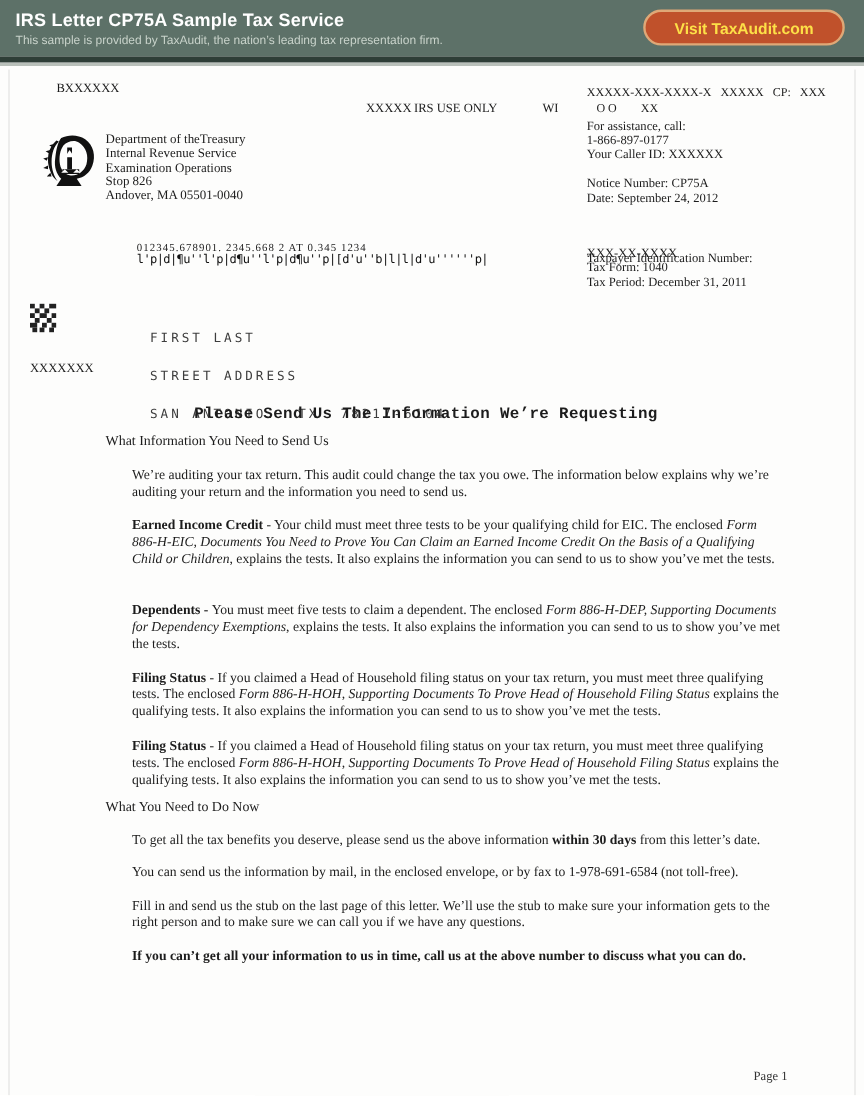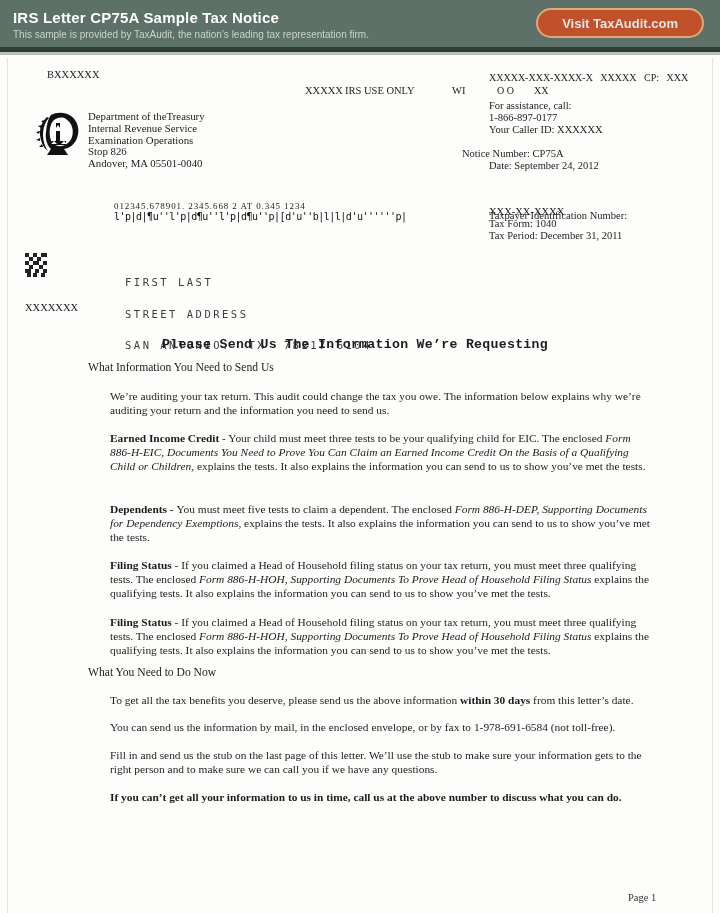--- a/index.html
+++ b/index.html
@@ -20,21 +20,21 @@
     font-family:"Liberation Sans", sans-serif; font-weight:bold; font-size:15px; color:#ffffff;
     letter-spacing:0.2px;
   }
   .banner-subtitle {
     position:absolute; left:13px; top:29px;
     font-family:"Liberation Sans", sans-serif; font-size:10px; color:#c8d2ca;
   }
   .banner-button {
     position:absolute; right:16px; top:8px; height:30px; padding:0 24px;
     border-radius:15px; border:2px solid #dfa877; cursor:pointer;
-    font-family:"Liberation Sans", sans-serif; font-weight:bold; font-size:13px; color:#e5e5e5;
+    font-family:"Liberation Sans", sans-serif; font-weight:bold; font-size:13px; color:#fde047;
     display:flex; align-items:center;
   }
   
   .edge { position:absolute; top:58px; bottom:0; width:1px; background:#e3e3e1; }
   .edge.left { left:7px; } .edge.right { left:712px; }
   
   .abs { position:absolute; white-space:pre; }
   .serif-sm { font-size:10.5px; }
   .b { font-weight:normal; }
   
@@ -65,21 +65,21 @@
   .qr { position:absolute; left:25px; top:253px; }
 </style>
 </head>
 <body>
 
 <div class="stage">
 
   <div class="banner" id="banner">
     <div class="banner-inner" id="bannerInner" style="background: rgb(93, 113, 104);"></div>
     <div class="banner-strip" id="bannerStrip" style="background: rgb(46, 62, 55);"></div>
-    <div class="banner-title">IRS Letter CP75A Sample Tax Notice</div>
+    <div class="banner-title">IRS Letter CP75A Sample Tax Service</div>
     <div class="banner-subtitle">This sample is provided by TaxAudit, the nation’s leading tax representation firm.</div>
     <div class="banner-button" id="bannerBtn" style="background: rgb(192, 81, 43);">Visit TaxAudit.com</div>
   </div>
 
   <div class="edge left"></div>
   <div class="edge right"></div>
 
   <div class="abs serif-sm" style="left:47px; top:69px;">BXXXXXX</div>
 
   <div class="abs serif-sm b" style="left:265px; top:85px;margin-left:40px;">XXXXX</div>
@@ -110,21 +110,21 @@
     <div>Internal Revenue Service</div>
     <div>Examination Operations</div>
     <div>Stop 826</div>
     <div>Andover, MA 05501-0040</div>
   </div>
 
   <div class="abs serif-sm b info-line" style="left:489px; top:100px;">For assistance, call:</div>
   <div class="abs serif-sm b info-line" style="left:489px; top:112px;">1-866-897-0177</div>
   <div class="abs serif-sm b info-line" style="left:489px; top:124px;text-align:center;">Your Caller ID: XXXXXX</div>
 
-  <div class="abs serif-sm b info-line" style="left:462px; top:148px;">Notice Number: CP75A</div>
+  <div class="abs serif-sm b info-line" style="left:489px; top:148px;">Notice Number: CP75A</div>
   <div class="abs serif-sm b info-line" style="left:489px; top:160px;">Date: September 24, 2012</div>
 
   <div class="abs serif-sm b info-line" style="left:489px; top:210px;">Taxpayer Identification Number:</div>
   <div class="abs serif-sm info-line" style="left:489px; top:206px;">XXX-XX-XXXX</div>
   <div class="abs serif-sm info-line" style="left:489px; top:218px;"><span class="b">Tax Form: </span><span>1040</span></div>
   <div class="abs serif-sm info-line" style="left:489px; top:230px;"><span class="b">Tax Period: </span><span>December 31, 2011</span></div>
 
   <div class="routing">012345.678901. 2345.668   2   AT  0.345    1234</div>
   <div class="barcode">l'p|d|¶u''l'p|d¶u''l'p|d¶u''p|[d'u''b|l|l|d'u''''''p|</div>
 

